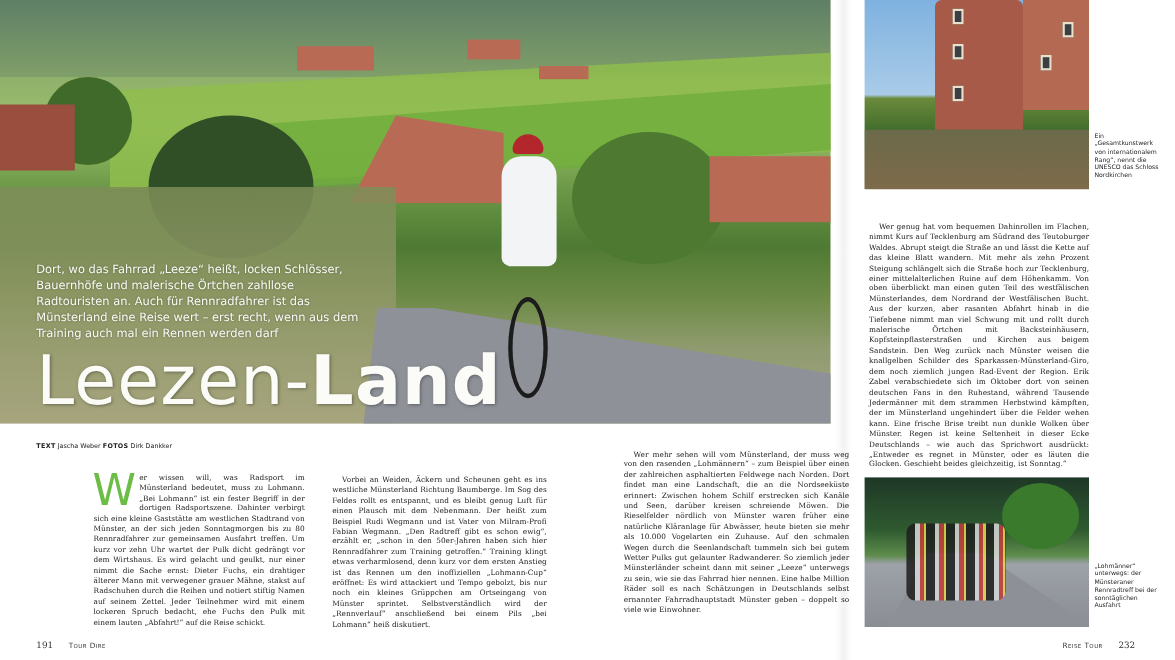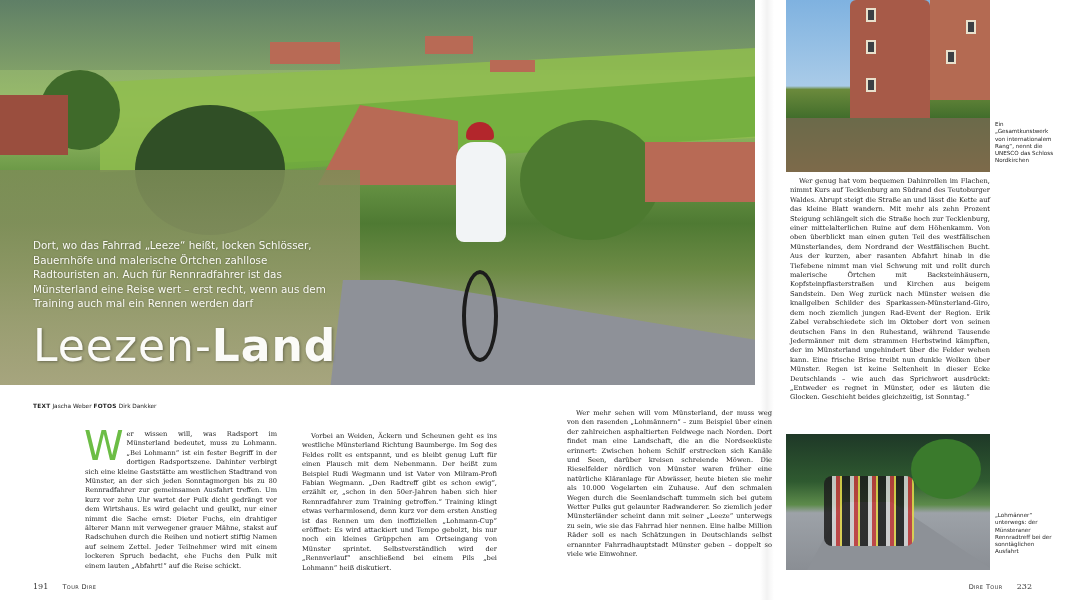--- a/index.html
+++ b/index.html
@@ -23,36 +23,36 @@
   .hero .cyclist .body { position:absolute; left:14px; top:22px; width:50px; height:100px; border-radius: 18px 18px 8px 8px; background:#f2f4f6; }
   .hero .cyclist .wheel { position:absolute; left:20px; top:150px; width:36px; height:92px; border:4px solid #1c1c1c; border-radius:50%; }
 
   .hero-deck {
     position: absolute; left: 33px; top: 238px; width: 300px;
     font-family: "DejaVu Sans", sans-serif; font-size: 10.4px; line-height: 14.5px; color: #fbfbf5;
     text-shadow: 0 0 2px rgba(0,0,0,.35);
   }
   .hero-title {
     position: absolute; left: 33px; top: 318px;
-    font-family: "DejaVu Sans", sans-serif; font-size: 44px; line-height: 56px; color: #fbfbf8; letter-spacing: 1px;
+    font-family: "DejaVu Sans", sans-serif; font-size: 62px; line-height: 56px; color: #fbfbf8; letter-spacing: 1px;
     text-shadow: 1px 1px 3px rgba(0,0,0,.35);
   }
   .hero-title b { font-weight: bold; }
 
   .credit { position: absolute; left: 33px; top: 403px; font-family: "DejaVu Sans", sans-serif; font-size: 5.8px; color: #222; }
   .credit .k { font-weight: bold; text-transform: uppercase; letter-spacing: .3px; }
 
   .col { position: absolute; font-size: 6.7px; line-height: 9.4px; text-align: justify; color: #1b1b1b; hyphens: auto; }
   .col p { text-indent: 9px; }
   .col1 { left: 85px; top: 430px; width: 192px; }
   .col1 p { text-indent: 0; }
   .dropcap { float: left; font-family: "DejaVu Sans", sans-serif; font-size: 40px; line-height: 30px; color: #6cbd45; margin: 1px 3px 0 -1px; }
   .col2 { left: 302px; top: 432px; width: 195px; }
   .col3 { left: 567px; top: 409px; width: 205px; }
-  .col4 { left: 790px; top: 177px; width: 200px; }
+  .col4 { left: 790px; top: 202px; width: 200px; }
 
   .photo-castle { position: absolute; left: 786px; top: 0; width: 204px; height: 172px; overflow: hidden; background: linear-gradient(180deg,#7fb2e0 0%,#a9cbe8 50%,#6b8a3c 52%,#3e6b2a 70%,#6f6040 85%,#7a6a48 100%); }
   .photo-castle .tower { position:absolute; left:64px; top:0; width:80px; height:118px; background:#a75a48; border-radius: 6px 6px 0 0; }
   .photo-castle .wing { position:absolute; left:144px; top:0; width:60px; height:100px; background:#b46a52; }
   .photo-castle .water { position:absolute; left:0; top:118px; width:100%; height:54px; background: linear-gradient(180deg,#6b6a4a,#7d6a4a); }
   .photo-castle .win { position:absolute; width:10px; height:14px; background:#3b3f44; border:2px solid #e8e0cc; }
 
   .photo-race { position: absolute; left: 786px; top: 434px; width: 204px; height: 136px; overflow: hidden; background: linear-gradient(180deg,#1e3827 0%,#2f5a30 35%,#5d8b4b 52%,#9da2a8 58%,#8a8e94 100%); }
   .photo-race .road { position:absolute; left:20px; top:68px; width:190px; height:70px; background:#8d9197; clip-path: polygon(20% 0, 45% 0, 100% 100%, 0 100%); }
   .photo-race .riders { position:absolute; left:38px; top:42px; width:90px; height:70px; background: repeating-linear-gradient(90deg,#1d1d1d 0 8px,#d8d8d8 8px 12px,#c43b3b 12px 16px,#e5d94a 16px 18px); opacity:.85; border-radius:8px; }
@@ -140,15 +140,15 @@
   <div class="road"></div>
   <div class="riders"></div>
 </div>
 <div class="caption cap2">„Lohmänner“ unterwegs: der Münsteraner Rennradtreff bei der sonntäglichen Ausfahrt</div>
 
 <div class="folio folio-left">
   <span class="num">191</span>
   <span class="mag">Tour Dire</span>
 </div>
 <div class="folio folio-right">
-  <span class="mag">Dire Tour</span>
+  <span class="mag">Reise Tour</span>
   <span class="num">232</span>
 </div>
 
 </body></html>

